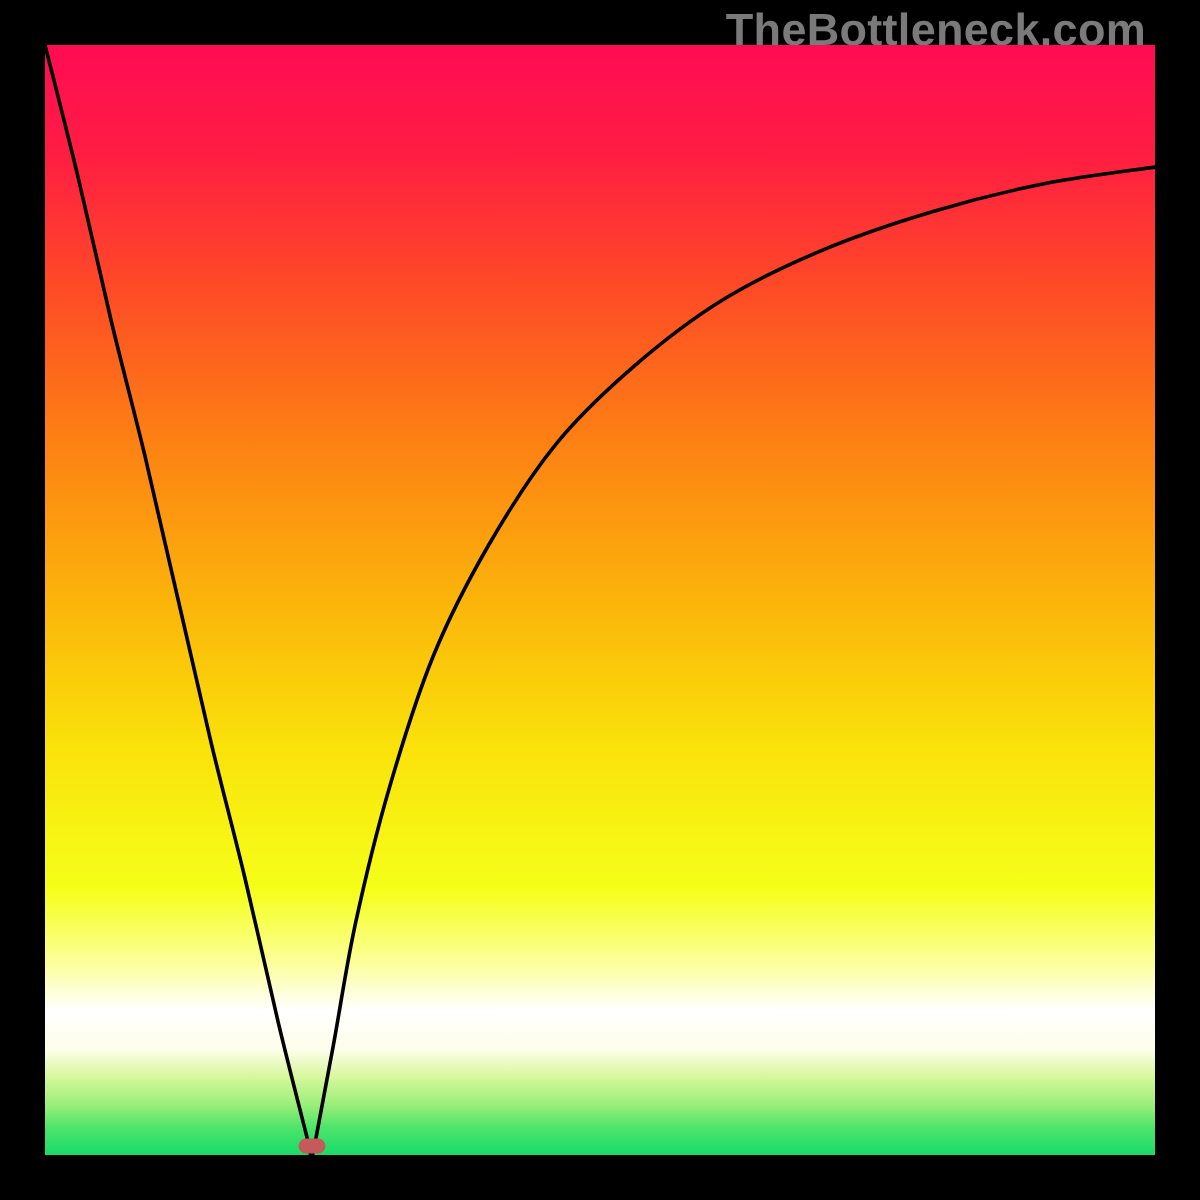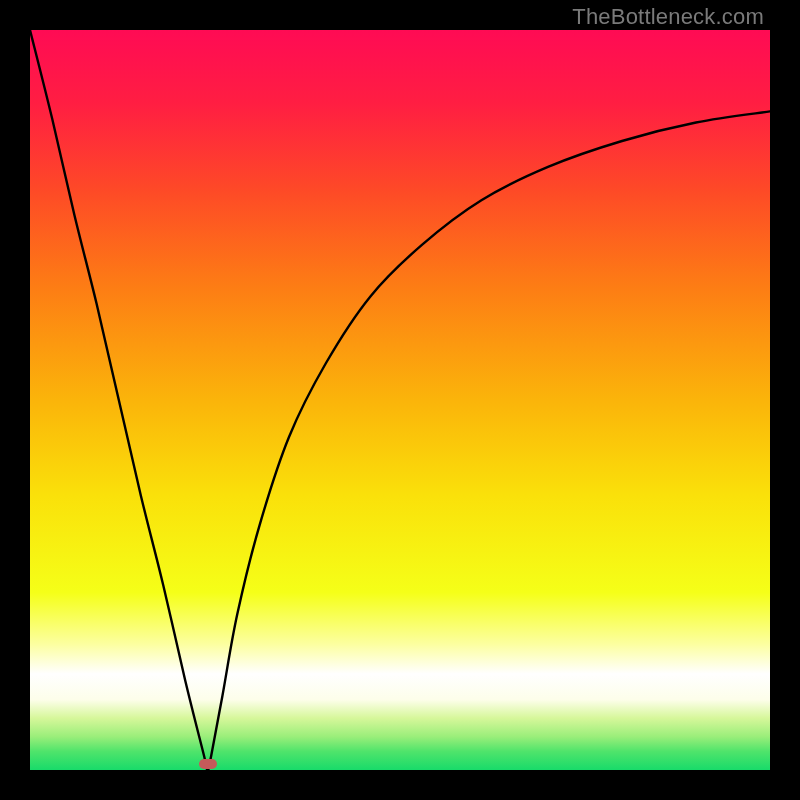--- a/index.html
+++ b/index.html
@@ -40,22 +40,22 @@
     height: 10px;
     border-radius: 6px;
     background: #c55a5a;
     transform: translate(-50%, -50%);
   }
   .watermark {
     position: absolute;
     top: 4px;
     right: 36px;
     color: #7a7a7a;
-    font-size: 22px;
-    font-weight: 400;
+    font-size: 30px;
+    font-weight: 700;
     letter-spacing: 0.2px;
   }
 </style>
 </head>
 <body>
 
 <div class="watermark">TheBottleneck.com</div>
 
 <div class="frame">
   <svg class="gradient" viewBox="0 0 740 740" preserveAspectRatio="none">

